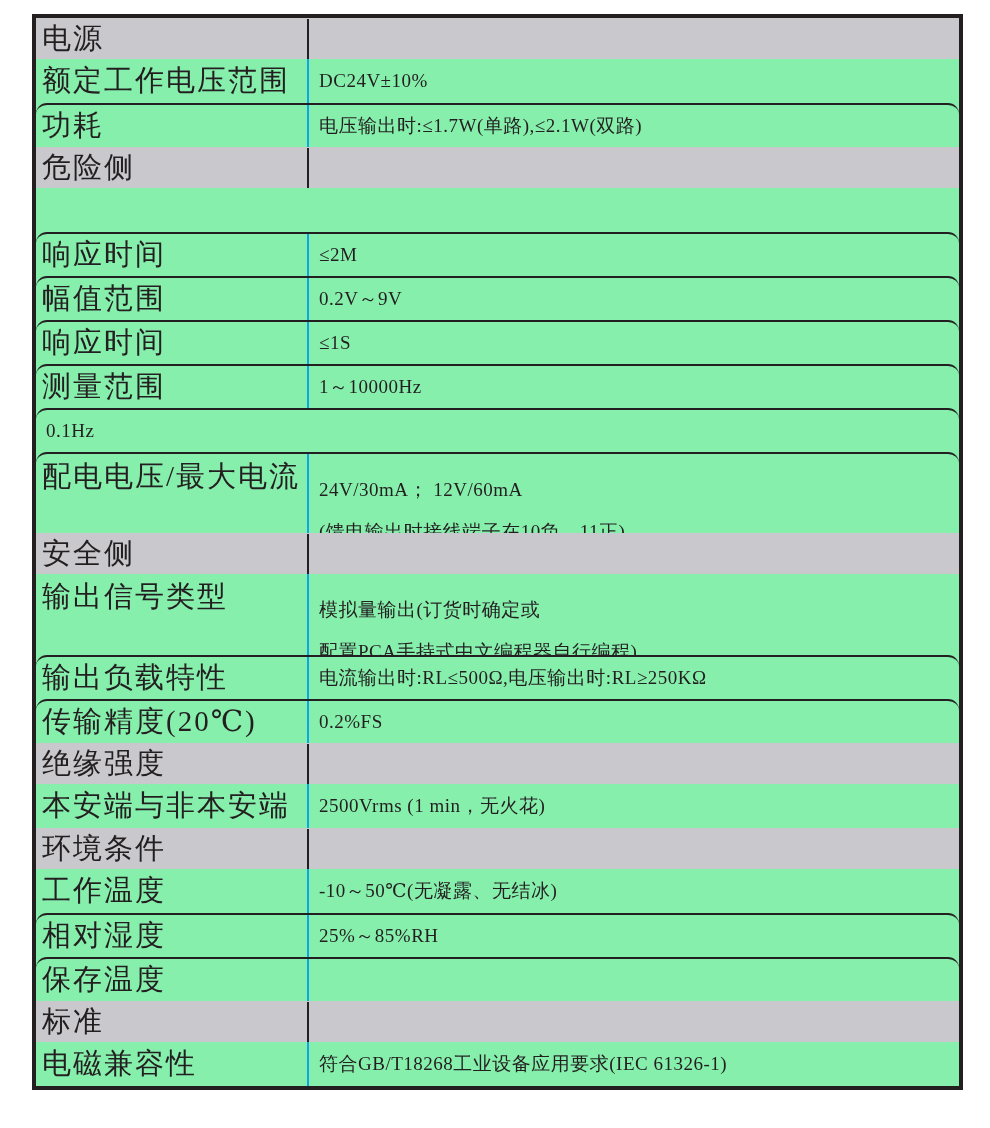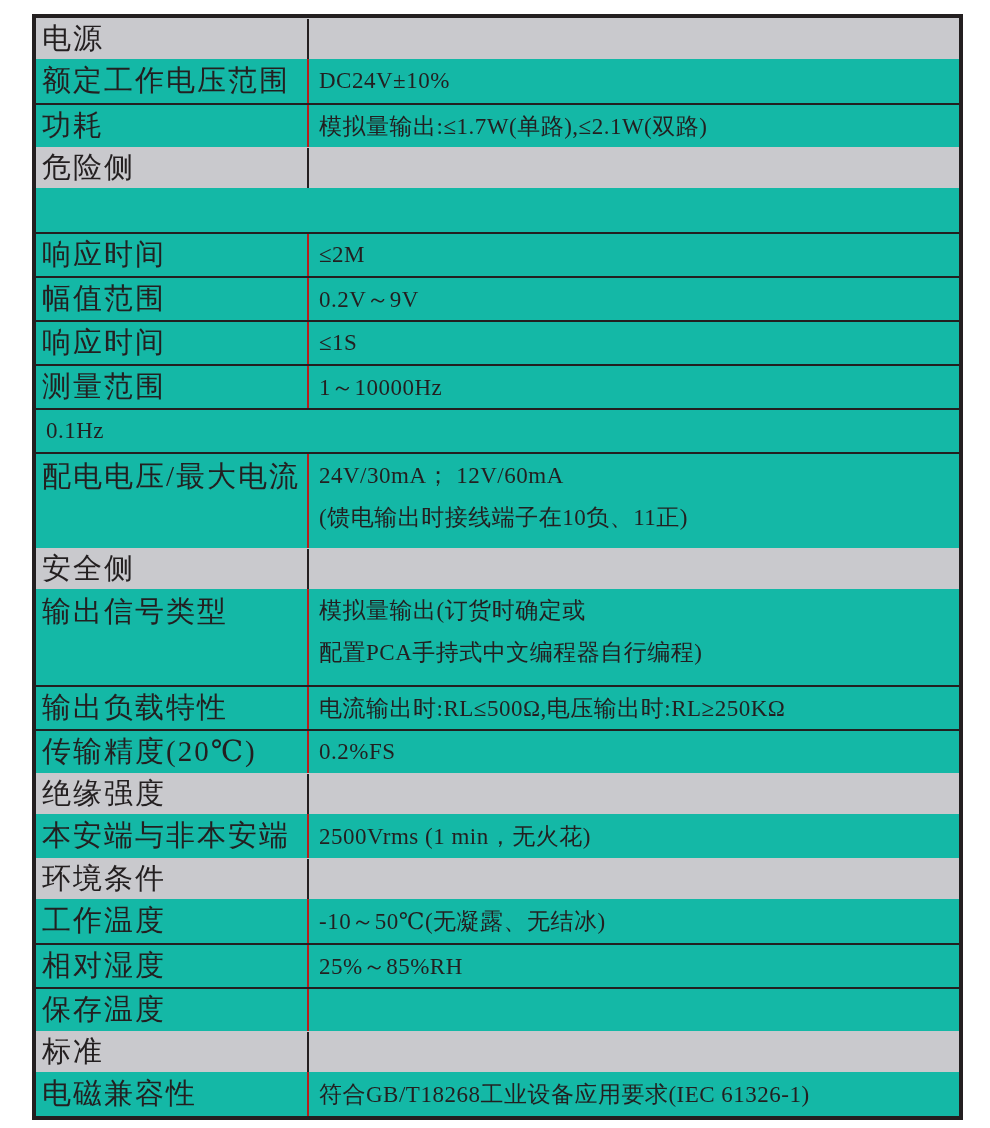--- a/index.html
+++ b/index.html
@@ -10,83 +10,83 @@
     background:#ffffff;
     font-family:"Liberation Serif","DejaVu Serif",serif;
     color:#231f20;
     overflow:hidden;
   }
   .spec-table {
     position:absolute;
     left:32px; top:14px;
     width:931px;
     border:4px solid #231f20;
-    background:#14b8a6;
+    background:#86efac;
   }
   .row { display:flex; width:100%; }
   .row.section {
     height:41px;
     background:#c9c9cd;
     align-items:center;
   }
   .row.data { height:44px; }
-  .row.data.double { height:96px; }
-  .row.line-top { border-top:2px solid #231f20; }
+  .row.data.double { height:81px; }
+  .row.line-top { border-top:2px solid #231f20;border-radius:11px; }
   .cell-label {
     flex:0 0 273px;
     width:273px;
-    border-right:2px solid #b91c1c;
+    border-right:2px solid #0ea5e9;
     padding-left:6px;
     display:flex;
     align-items:center;
     font-size:29px;
     letter-spacing:2px;
     white-space:nowrap;
     overflow:hidden;
   }
   .row.section .cell-label { border-right:2px solid #231f20; }
   .cell-value {
     flex:1 1 auto;
     padding-left:10px;
     display:flex;
     align-items:center;
-    font-size:23px;
+    font-size:19px;
     letter-spacing:0.5px;
     white-space:nowrap;
     overflow:hidden;
   }
   .row.double .cell-label {
     align-items:flex-start;
     padding-top:1px;
     line-height:42px;
   }
   .row.double .cell-value {
     display:block;
-    padding-top:1px;
+    padding-top:15px;
     line-height:42px;
   }
   .value-line { white-space:nowrap; }
 </style>
 </head>
 <body>
 
 <div class="page">
   <div class="spec-table">
     <div id="table-body">
         <div class="row section">
           <div class="cell-label">电源</div>
           <div class="cell-value"></div>
         </div>
         <div class="row data">
           <div class="cell-label">额定工作电压范围</div>
           <div class="cell-value">DC24V±10%</div>
         </div>
         <div class="row data line-top">
           <div class="cell-label">功耗</div>
-          <div class="cell-value">模拟量输出:≤1.7W(单路),≤2.1W(双路)</div>
+          <div class="cell-value">电压输出时:≤1.7W(单路),≤2.1W(双路)</div>
         </div>
         <div class="row section">
           <div class="cell-label">危险侧</div>
           <div class="cell-value"></div>
         </div>
         <div class="row data">
         </div>
         <div class="row data line-top">
           <div class="cell-label">响应时间</div>
           <div class="cell-value">≤2M</div>

